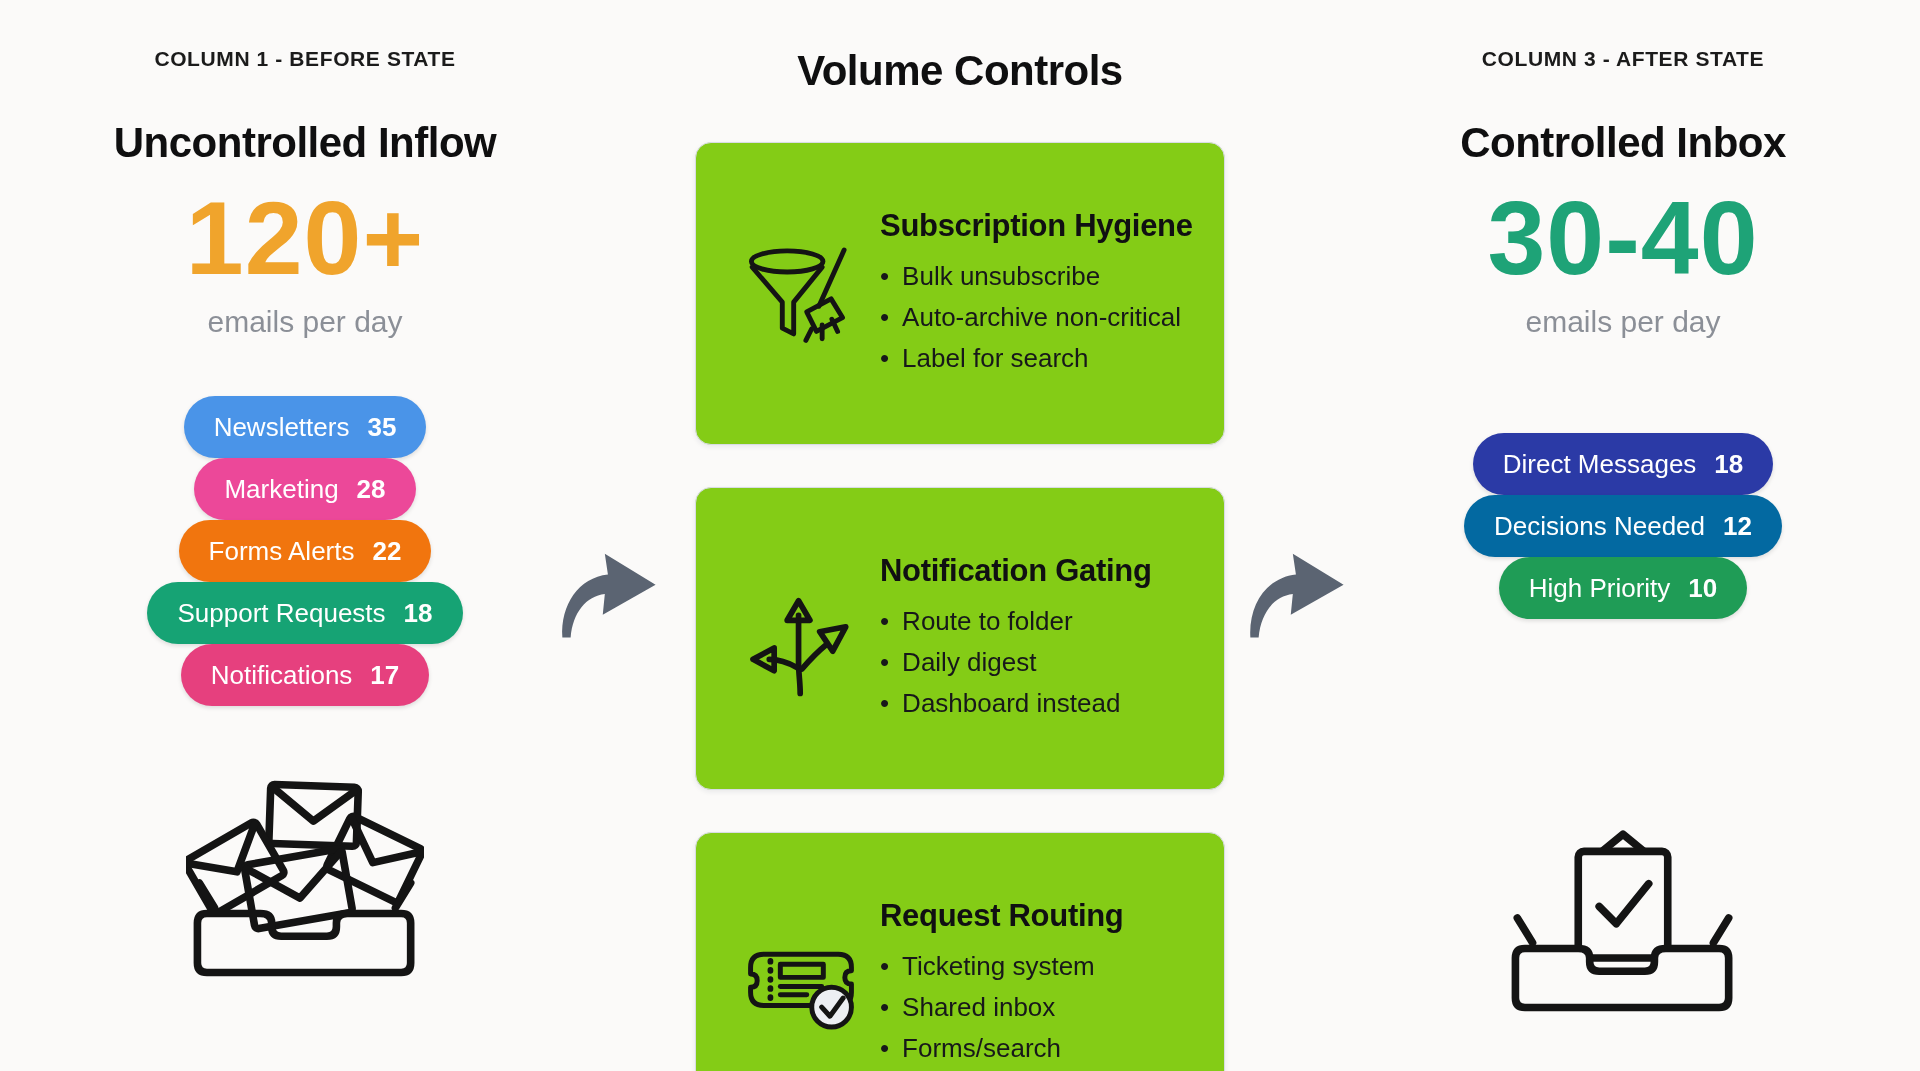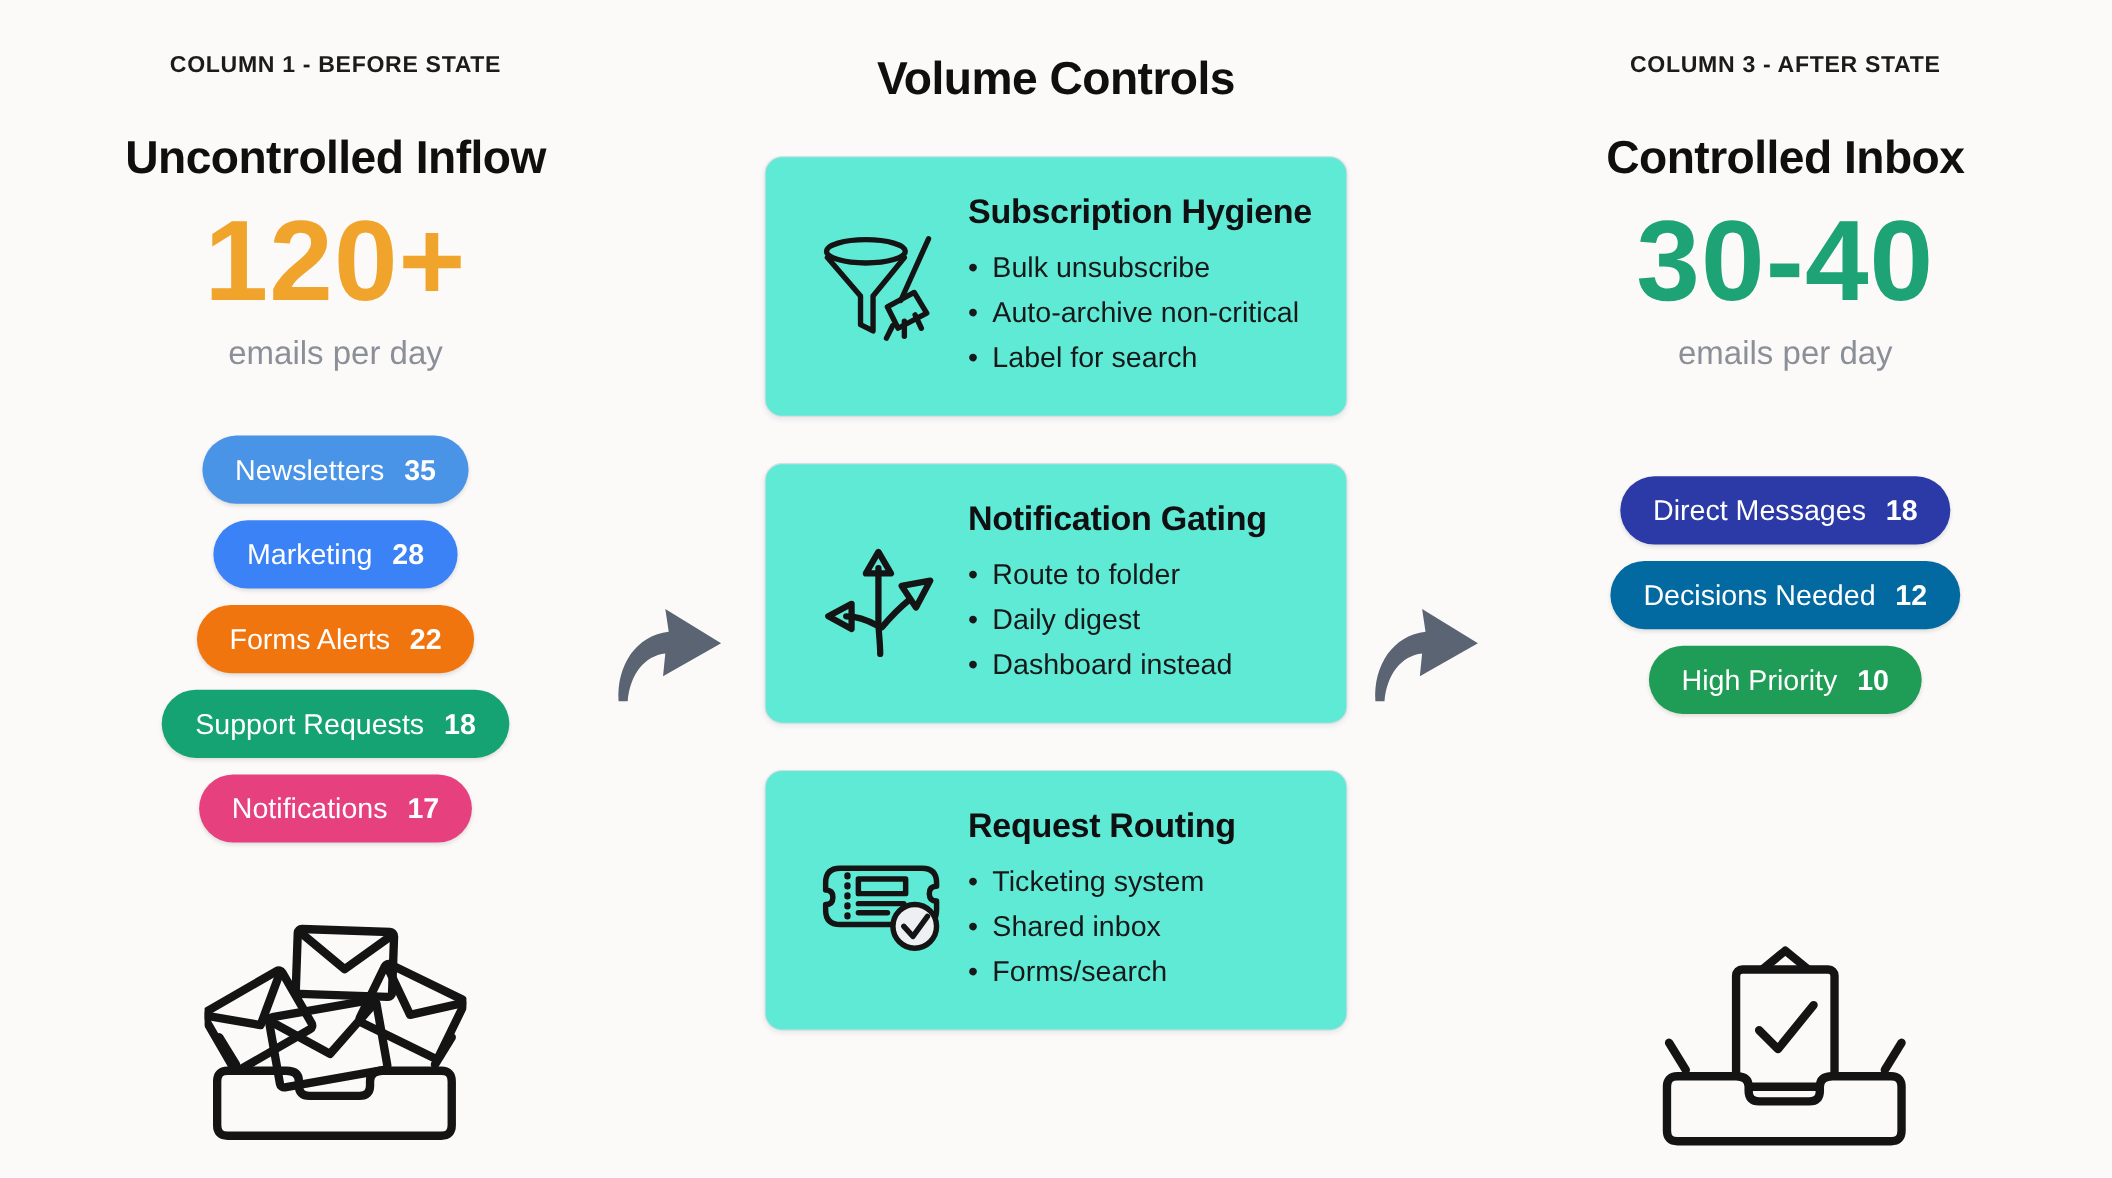--- a/index.html
+++ b/index.html
@@ -22,37 +22,37 @@
     margin-top:48px;font-size:42px;font-weight:700;color:#0f0f10;line-height:46px;
     letter-spacing:-.5px;
   }
   .metric-value{
     margin-top:18px;font-size:104px;font-weight:700;line-height:108px;letter-spacing:1px;
   }
   .metric-unit{
     margin-top:12px;font-size:30px;color:#8b8f97;line-height:36px;
   }
 
-  .pills{display:flex;flex-direction:column;align-items:center;gap:15px;}
+  .pills{display:flex;flex-direction:column;align-items:center;}
   .col-1 .pills{margin-top:56px;}
   .col-3 .pills{margin-top:93px;}
   .pill{
     display:inline-flex;align-items:center;height:62px;border-radius:31px;
     padding:0 30px;color:#fff;font-size:26px;white-space:nowrap;
     box-shadow:0 2px 4px rgba(0,0,0,.12);
   }
   .pill .count{font-weight:700;margin-left:18px;}
 
   .bottom-icon{margin-top:74px;}
   .col-3 .bottom-icon{margin-top:196px;}
 
   .cards{margin-top:48px;display:flex;flex-direction:column;gap:42px;align-items:center;}
   .card{
-    width:530px;height:237px;box-sizing:border-box;border-radius:16px;
-    background:#5eead4;border:1.5px solid #d8dce3;
+    width:530px;height:303px;box-sizing:border-box;border-radius:16px;
+    background:#84cc16;border:1.5px solid #d8dce3;
     box-shadow:0 2px 5px rgba(30,40,60,.08);
     display:flex;align-items:center;padding:20px 26px;text-align:left;
   }
   .card .icon-box{width:158px;flex:0 0 158px;display:flex;justify-content:center;}
   .card .card-text{flex:1;}
   .card h3{margin:0 0 12px 0;font-size:31px;font-weight:700;color:#101012;letter-spacing:-.3px;}
   .card ul{list-style:none;margin:0;padding:0;}
   .card li{font-size:26px;line-height:41px;color:#17181a;}
   .card li::before{content:"\2022";margin-right:13px;}
 
@@ -69,21 +69,21 @@
   <div class="kicker">COLUMN 1 - BEFORE STATE</div>
   <div class="big-title">Uncontrolled Inflow</div>
   <div class="metric-value" style="color: rgb(240, 164, 44);">120+</div>
   <div class="metric-unit">emails per day</div>
 
   <div class="pills">
     <span class="pill" style="background-color: rgb(74, 148, 232);">
       <span>Newsletters</span>
       <span class="count">35</span>
     </span>
-    <span class="pill" style="background-color: #3b82f6;">
+    <span class="pill" style="background-color: #ec4899;">
       <span>Marketing</span>
       <span class="count">28</span>
     </span>
     <span class="pill" style="background-color: rgb(241, 117, 14);">
       <span>Forms Alerts</span>
       <span class="count">22</span>
     </span>
     <span class="pill" style="background-color: rgb(22, 163, 116);">
       <span>Support Requests</span>
       <span class="count">18</span>

